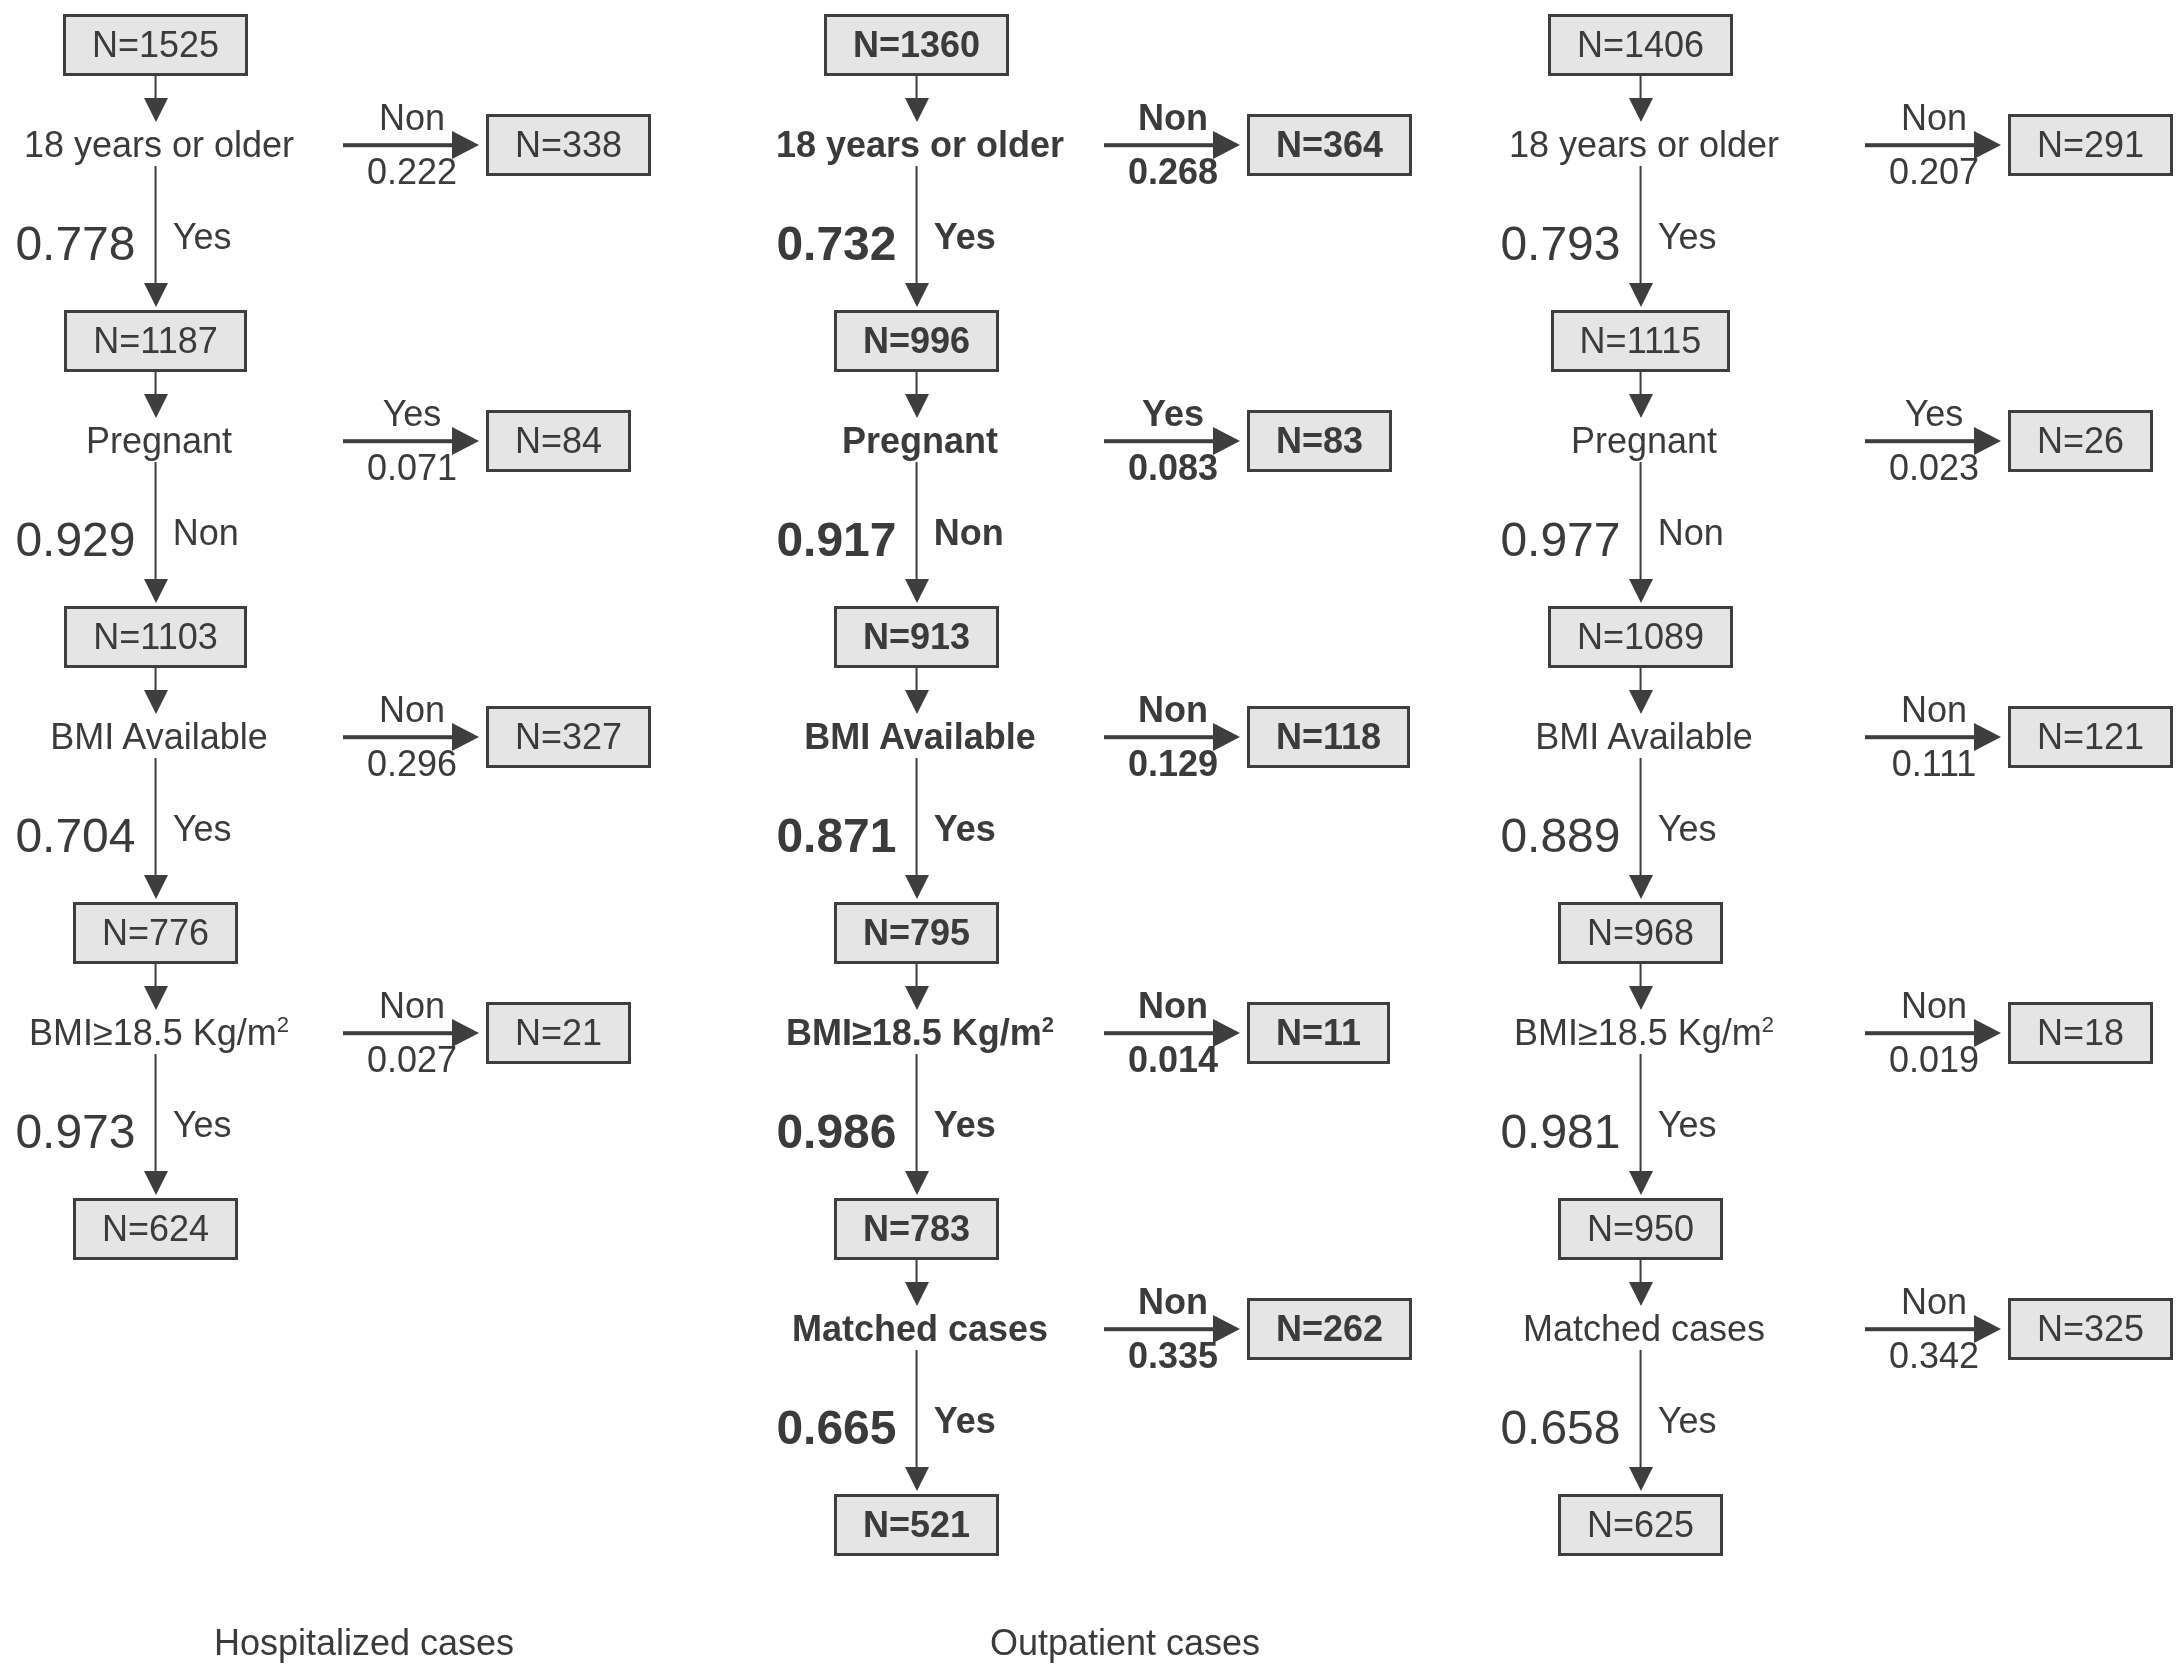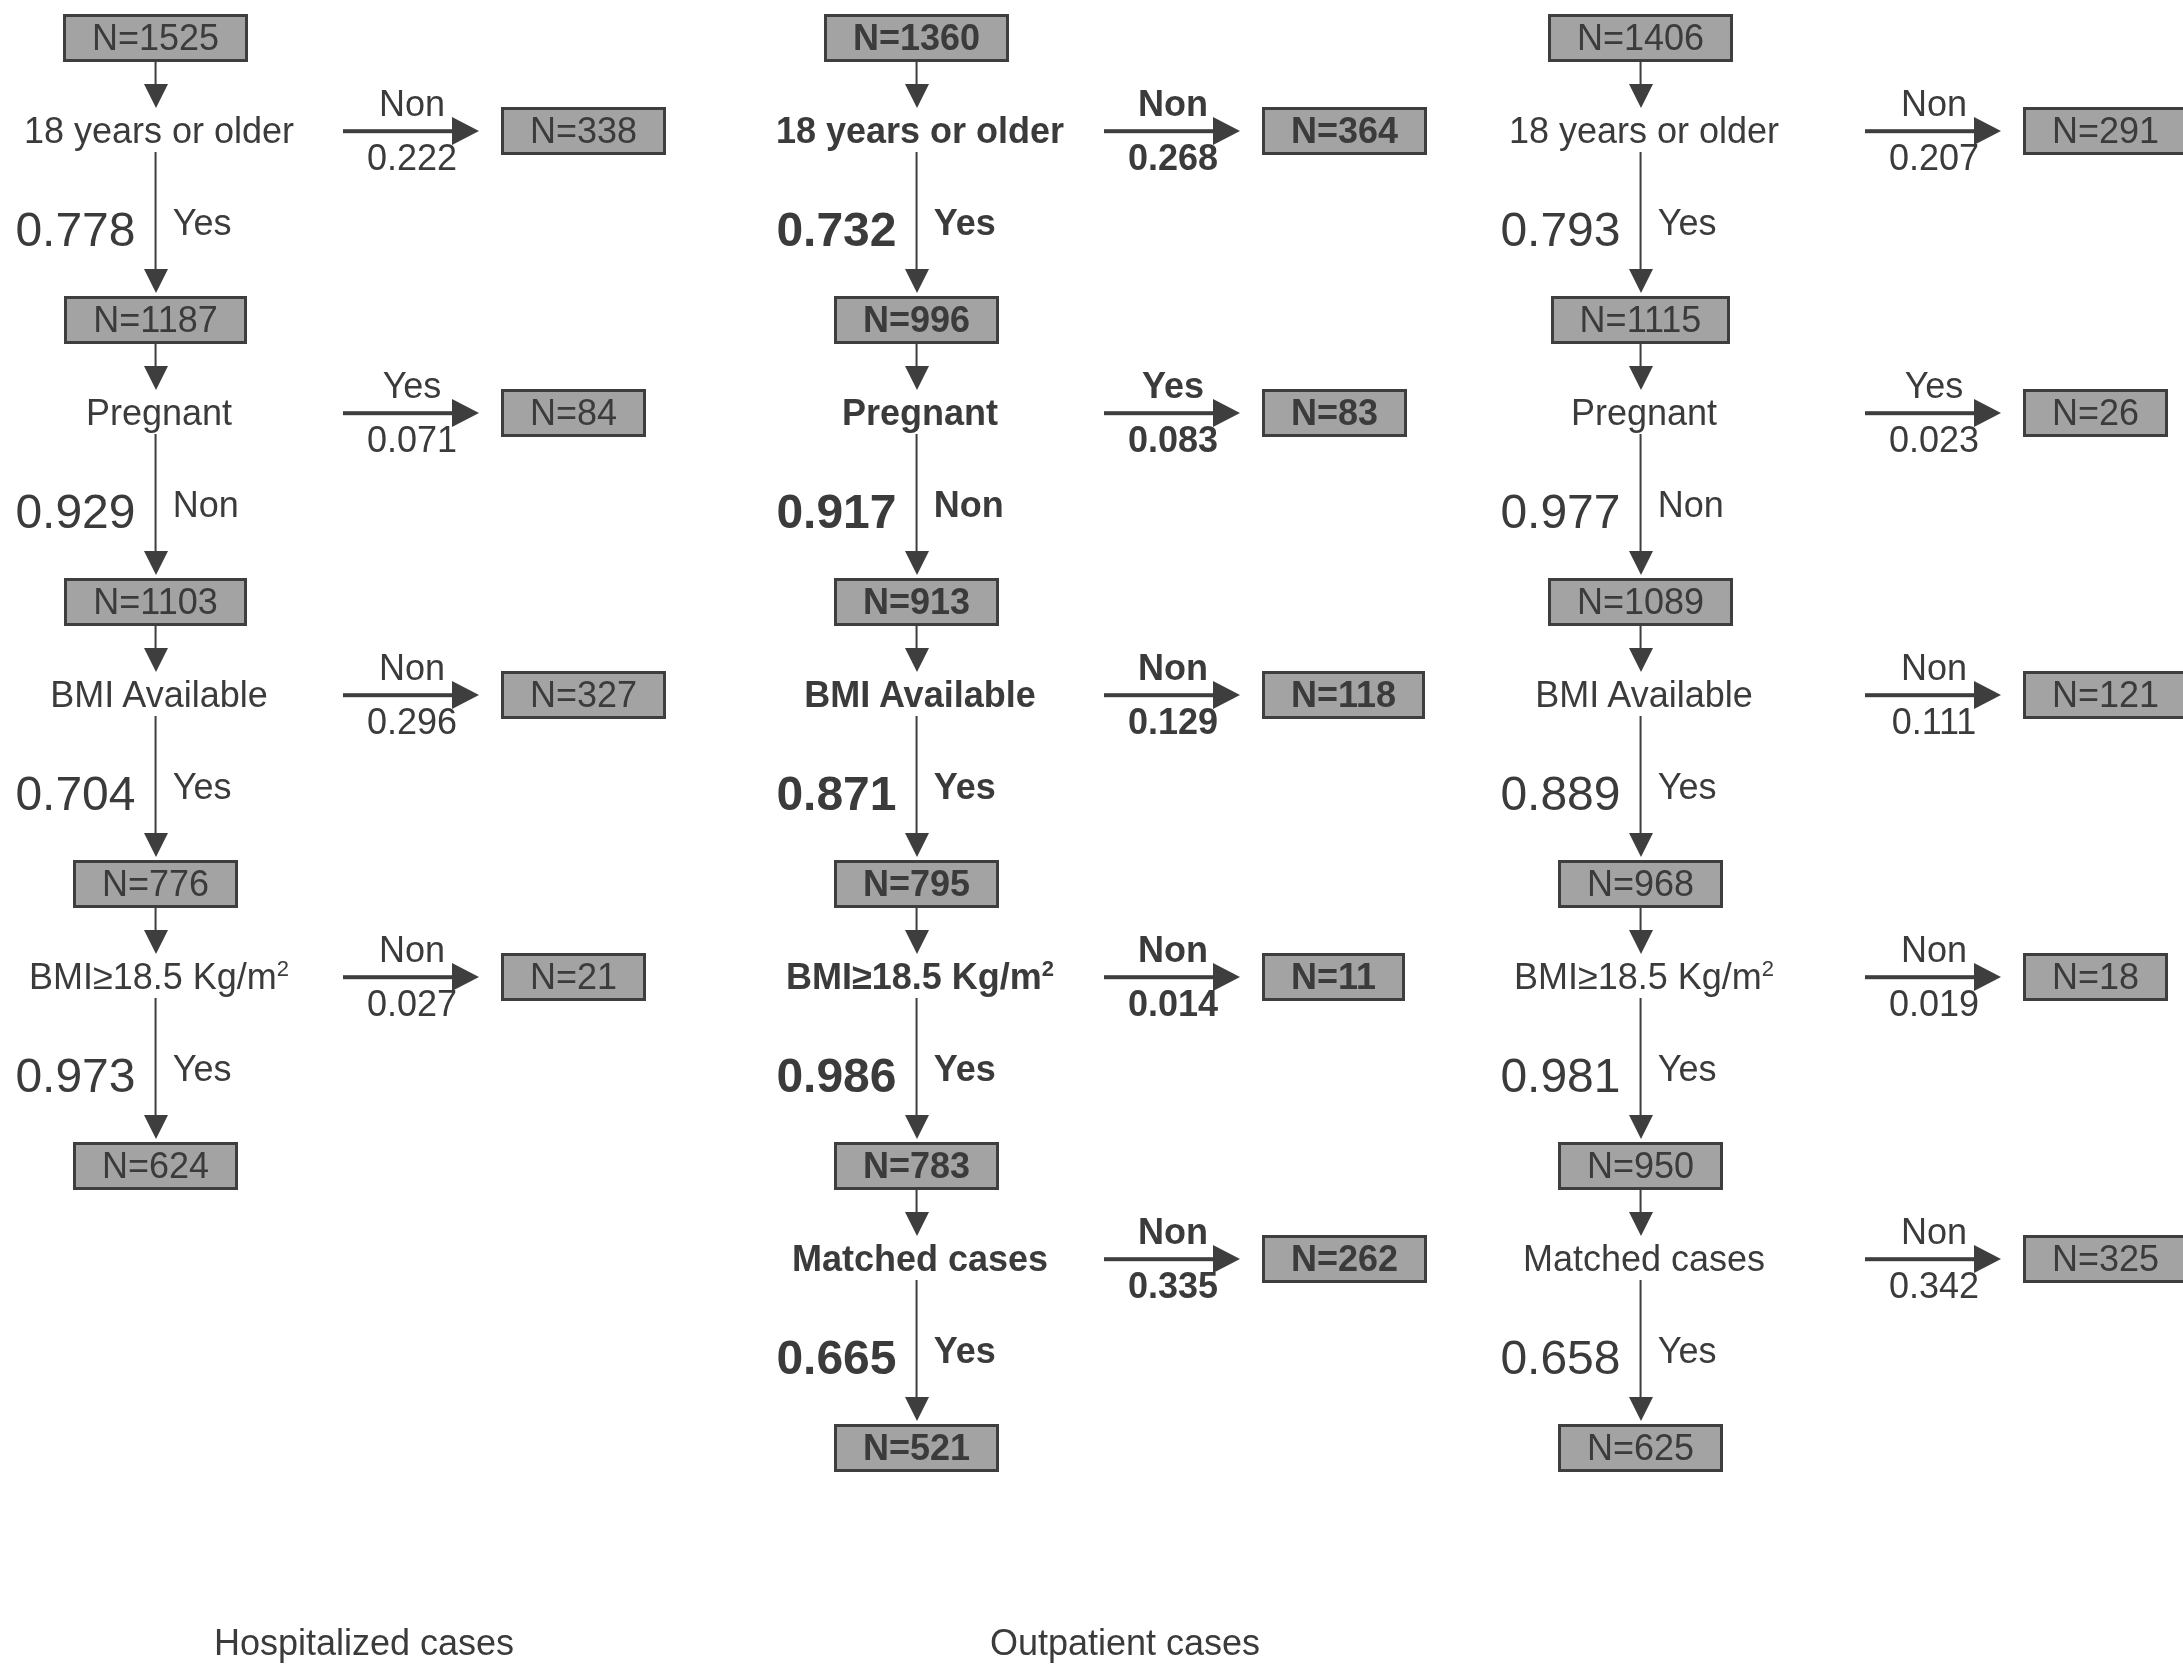--- a/index.html
+++ b/index.html
@@ -9,21 +9,21 @@
     color:#3b3b3b;
   }
   .canvas { position:relative; width:2183px; height:1678px; background:#fff; overflow:hidden; }
 
   .column { position:absolute; top:14.4px; width:231px; display:flex; flex-direction:column; align-items:center; }
   .col-0 { left:40px; }
   .col-1 { left:801px;font-weight:bold; }
   .col-2 { left:1525px; }
 
   .nbox {
-    box-sizing:border-box; height:48px; border:3.6px solid #3e3e3e; background:#a3a3a3;
+    box-sizing:border-box; height:62px; border:3.6px solid #3e3e3e; background:#e5e5e5;
     display:flex; align-items:center; justify-content:center;
     font-size:36px; padding:0 26px; white-space:nowrap; flex:none;
   }
 
   
   .vshort { position:relative; width:100%; height:48px; flex:none; }
   .vshort .vline { position:absolute; left:50%; transform:translateX(-50%); top:0; width:2.9px; height:24.5px; background:#3e3e3e; }
   .vshort .vhead { position:absolute; left:50%; transform:translateX(-50%); top:22px; width:0; height:0;
     border-left:12.2px solid transparent; border-right:12.2px solid transparent; border-top:24.5px solid #3e3e3e; }
 
@@ -34,21 +34,21 @@
 
   
   .branch { position:absolute; left:303px; top:50%; transform:translateY(-50%); display:flex; align-items:center; }
   .col-2 .branch { left:340px; }
   .harrow { position:relative; width:138px; height:62px; flex:none; }
   .harrow .hline { position:absolute; left:0; top:50%; transform:translateY(-50%); width:111px; height:3.6px; background:#3e3e3e; }
   .harrow .hhead { position:absolute; left:109px; top:50%; transform:translateY(-50%); width:0; height:0;
     border-top:14.4px solid transparent; border-bottom:14.4px solid transparent; border-left:27px solid #3e3e3e; }
   .blabel { position:absolute; left:50%; transform:translateX(-50%); bottom:37px; font-size:36px; white-space:nowrap; }
   .bprob  { position:absolute; left:50%; transform:translateX(-50%); top:37px; font-size:36px; white-space:nowrap; }
-  .sidebox { margin-left:20px; }
+  .sidebox { margin-left:5px; }
 
   
   .vlong { position:relative; width:100%; height:144px; flex:none; }
   .vlong .vline { position:absolute; left:50%; transform:translateX(-50%); top:0; width:2.9px; height:120px; background:#3e3e3e; }
   .vlong .vhead { position:absolute; left:50%; transform:translateX(-50%); top:117px; width:0; height:0;
     border-left:12.2px solid transparent; border-right:12.2px solid transparent; border-top:24.5px solid #3e3e3e; }
   .pprob  { position:absolute; right:calc(50% + 20px); top:50px; font-size:48px; white-space:nowrap; }
   .plabel { position:absolute; left:calc(50% + 17.3px); top:50px; font-size:36px; white-space:nowrap; }
 
   .caption { position:absolute; top:1622px; transform:translateX(-50%); font-size:36px; white-space:nowrap; }

